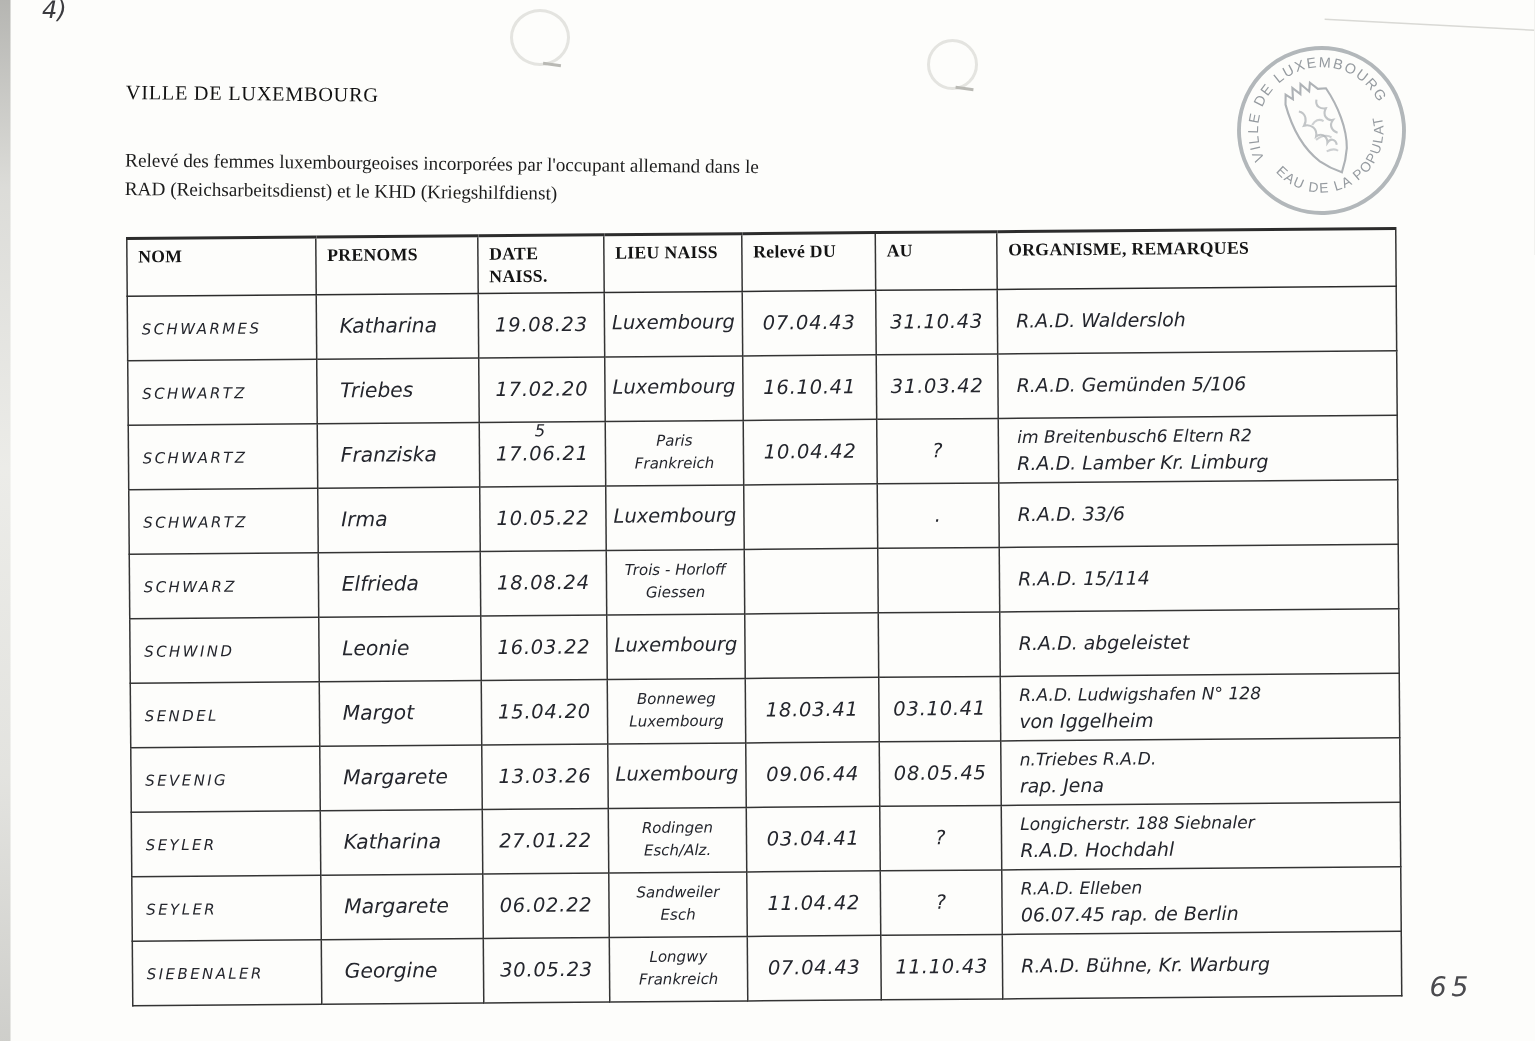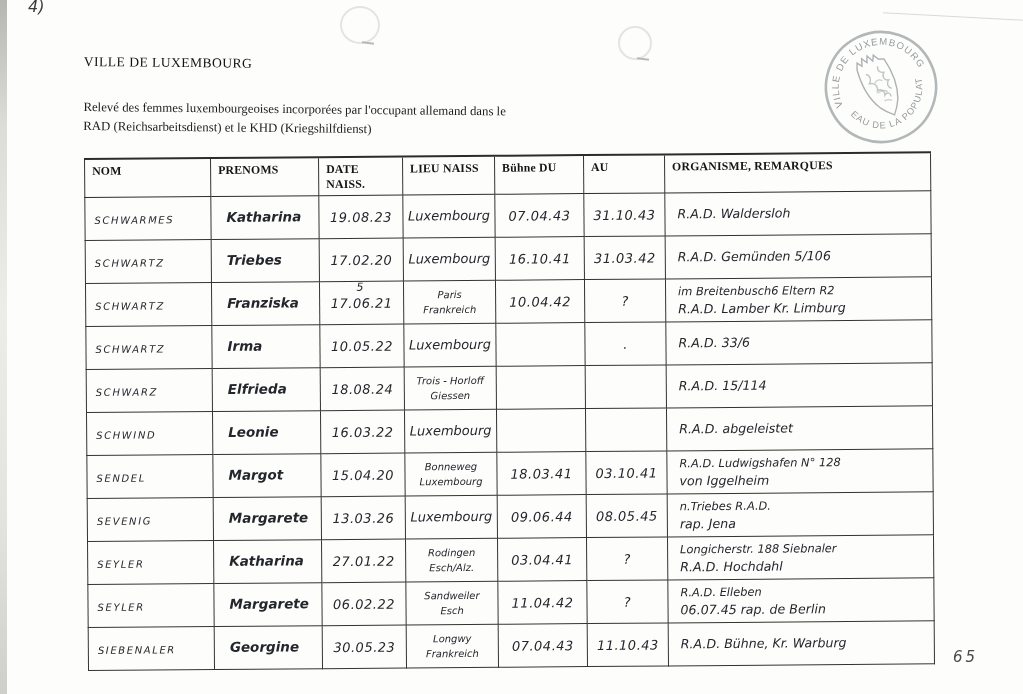--- a/index.html
+++ b/index.html
@@ -15,41 +15,41 @@
   .edge-top-right{position:absolute;top:16px;right:0;width:140px;height:1px;
     background:#d9d9d5;transform:rotate(3deg);}
   .punch{position:absolute;border:2px solid #e4e4e0;border-radius:50%;}
   .punch.p1{left:340px;top:6px;width:36px;height:34px;}
   .punch.p2{left:618px;top:26px;width:30px;height:30px;}
   .punch::after{content:"";position:absolute;left:55%;bottom:-2px;width:12px;height:2px;
     background:#b9b9b4;transform:rotate(8deg);}
   
   .corner-note{position:absolute;font-family:"DejaVu Sans",sans-serif;font-style:italic;color:#3b3b3f;}
   .note-tl{left:28px;top:-3px;font-size:16px;}
-  .note-br{left:953px;top:648px;font-size:15px;letter-spacing:3px;color:#4a4a4e;}
+  .note-br{left:953px;top:648px;font-size:18px;letter-spacing:3px;color:#4a4a4e;}
   
   .hdr{position:absolute;left:84px;top:54px;transform:rotate(.6deg);transform-origin:left top;}
   .hdr-title{font-size:13.5px;letter-spacing:.5px;color:#121212;}
   .hdr-sub{margin-top:28px;width:590px;font-size:12.8px;line-height:1.5;color:#1c1c1c;}
   
   .stamp{position:absolute;left:818px;top:24px;width:126px;height:126px;
     transform:rotate(-26deg);opacity:.9;}
   
   .reg-table{position:absolute;left:84px;top:158px;transform:rotate(-.45deg);transform-origin:left top;}
   table{border-collapse:collapse;table-layout:fixed;width:846px;background:transparent;}
   th,td{border:1.5px solid #343434;overflow:hidden;}
   thead th{border-top:2px solid #2c2c2c;border-bottom:1.6px solid #2c2c2c;
     font-size:11.8px;font-weight:bold;text-align:left;vertical-align:top;
     padding:4px 6px 2px 7px;height:38px;box-sizing:border-box;letter-spacing:.2px;color:#141414;}
   tbody td{height:43px;box-sizing:border-box;vertical-align:middle;padding:2px 4px;}
   
   .hw{font-family:"DejaVu Sans",sans-serif;font-style:italic;color:#24262d;}
   .caps{letter-spacing:1.6px;font-size:10px;}
   .c-nom{padding-left:9px !important;}
-  .c-pre{padding-left:15px !important;font-size:13px;font-weight:bold;}
+  .c-pre{padding-left:15px !important;font-size:13px;}
   .c-pre .txt{font-size:13.5px;}
   .c-date{text-align:center;}
   .c-date .txt{font-size:13px;letter-spacing:.5px;}
   .date-wrap{position:relative;display:inline-block;}
   .date-note{position:absolute;top:-13px;left:42%;font-size:11px;}
   .c-lieu{text-align:center;}
   .c-lieu .lines div{font-size:10px;line-height:15px;}
   .c-lieu .lines div:only-child{font-size:13px;line-height:18px;}
   .c-enr,.c-au{text-align:center;}
   .c-enr .txt,.c-au .txt{font-size:13px;letter-spacing:.5px;}
@@ -116,21 +116,21 @@
           <col style="width:89px">
           <col style="width:81px">
         <col style="width:266px">
       </colgroup>
       <thead>
         <tr>
             <th>NOM</th>
             <th>PRENOMS</th>
             <th>DATE NAISS.</th>
             <th>LIEU NAISS</th>
-            <th>Bühne DU</th>
+            <th>Relevé DU</th>
             <th>AU</th>
             <th>ORGANISME, REMARQUES</th>
           </tr>
       </thead>
       <tbody>
   <tr>
     <td class="c-nom"><span class="hw caps txt">SCHWARMES</span></td>
     <td class="c-pre"><span class="hw txt">Katharina</span></td>
     <td class="c-date">
       <span class="date-wrap"><span class="hw txt">19.08.23</span></span>

